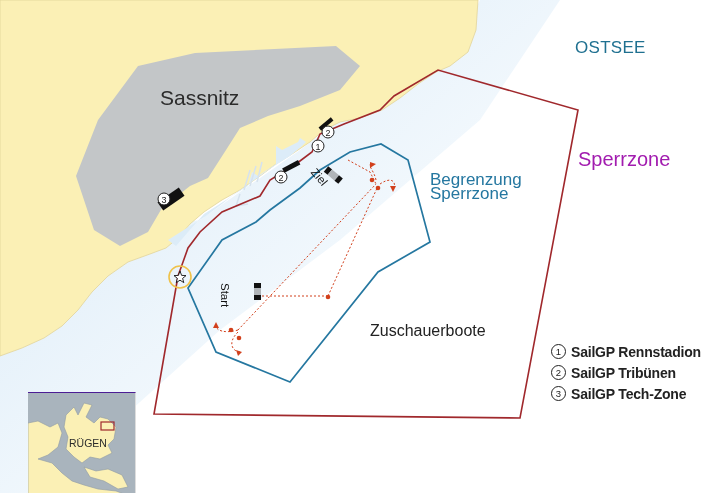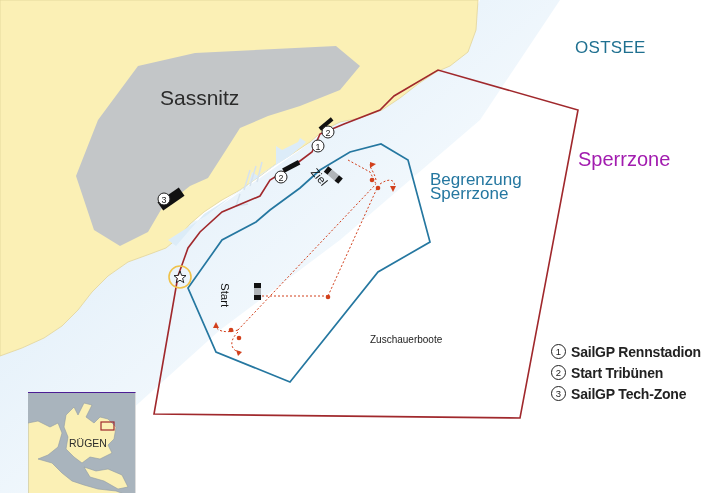--- a/index.html
+++ b/index.html
@@ -7,21 +7,21 @@
       width: 712px; height: 493px; overflow: hidden; position: relative;
       background: #ffffff;
       font-family: "Liberation Sans", "DejaVu Sans", sans-serif;
     }
     #map { position: absolute; left: 0; top: 0; width: 712px; height: 493px; }
     .lbl { position: absolute; white-space: nowrap; }
     .town { left: 160px; top: 86px; font-size: 21px; color: #2b2b2b; text-align: center; }
     .sea { left: 575px; top: 38px; font-size: 17px; color: #1f7090; letter-spacing: 0.3px; }
     .sperr { left: 578px; top: 148px; font-size: 20px; color: #a21caf; }
     .begr { left: 430px; top: 173px; font-size: 17px; color: #2577a0; line-height: 14px; }
-    .zusch { left: 370px; top: 334px; font-size: 10px; color: #222; }
+    .zusch { left: 370px; top: 322px; font-size: 16px; color: #222; }
     .legend { position: absolute; left: 551px; top: 341px; }
     .legend-item { display: flex; align-items: center; height: 21px; }
     .legend-num {
       width: 13px; height: 13px; border: 1px solid #222; border-radius: 50%;
       font-size: 9.5px; line-height: 13px; text-align: center; color: #222;
       margin-right: 5px; background: #fff;
     }
     .legend-text { font-size: 14px; font-weight: bold; color: #222; letter-spacing: -0.2px; }
     .inset {
       position: absolute; left: 0; top: 392px; width: 107px; height: 101px;
@@ -136,21 +136,21 @@
 <div class="lbl" style="left:231px; top:283px; font-size:11.5px; color:#111; transform: rotate(90deg); transform-origin: left top;">Start</div>
 <div class="lbl" style="left:318px; top:166px; font-size:11.5px; color:#111; transform: rotate(50deg); transform-origin: left top;">Ziel</div>
 
 <div class="legend">
   <div class="legend-item">
     <div class="legend-num">1</div>
     <div class="legend-text">SailGP Rennstadion</div>
   </div>
   <div class="legend-item">
     <div class="legend-num">2</div>
-    <div class="legend-text">Start Tribünen</div>
+    <div class="legend-text">SailGP Tribünen</div>
   </div>
   <div class="legend-item">
     <div class="legend-num">3</div>
     <div class="legend-text">SailGP Tech-Zone</div>
   </div>
 </div>
 
 <div class="inset">
   <svg width="107" height="101" viewBox="0 0 107 101">
     <rect width="107" height="101" fill="#a9b4bd"></rect>

